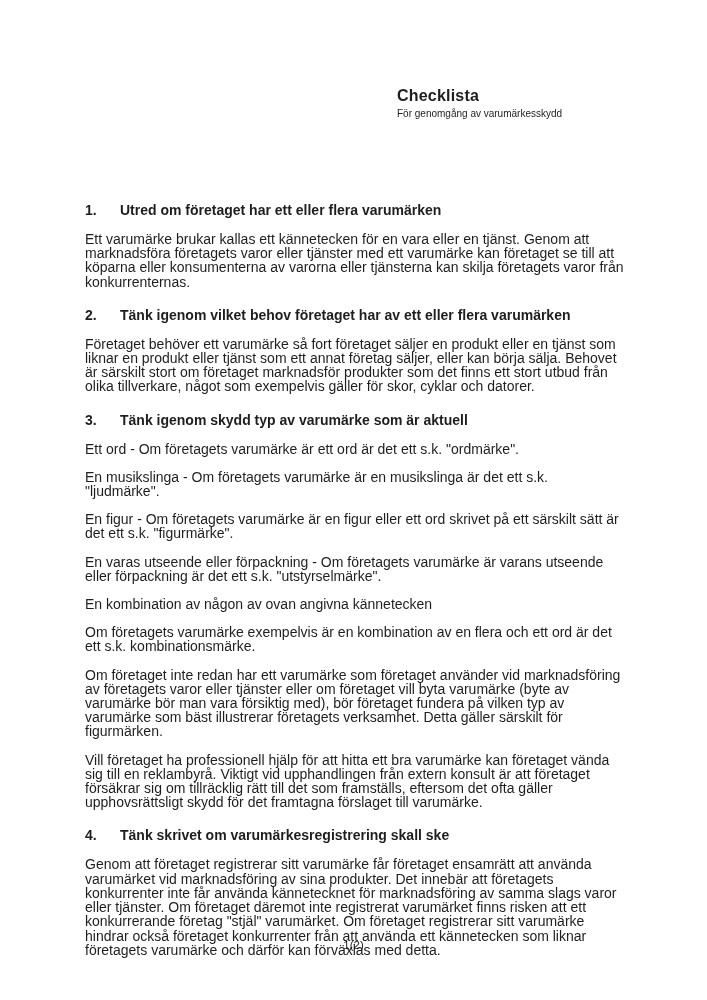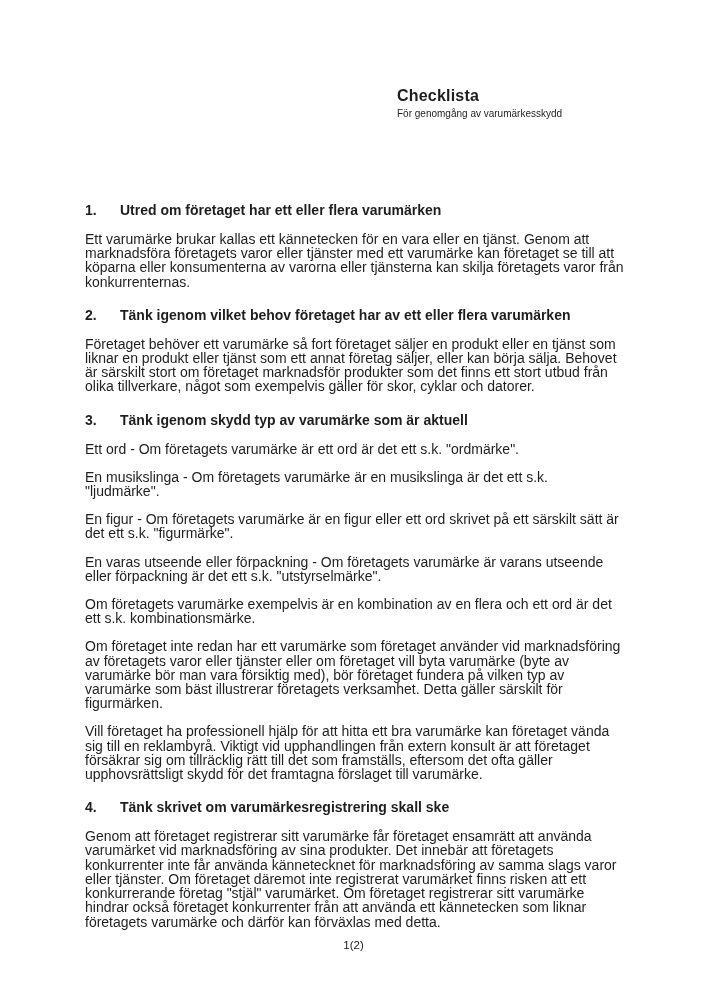--- a/index.html
+++ b/index.html
@@ -106,20 +106,21 @@
 
     <section class="section">
       <h2 class="section-heading">
         <span class="section-number">3.</span>
         <span class="section-title">Tänk igenom skydd typ av varumärke som är aktuell</span>
       </h2>
       <p class="para">Ett ord - Om företagets varumärke är ett ord är det ett s.k. "ordmärke".</p>
       <p class="para">En musikslinga - Om företagets varumärke är en musikslinga är det ett s.k. "ljudmärke".</p>
       <p class="para">En figur - Om företagets varumärke är en figur eller ett ord skrivet på ett särskilt sätt är det ett s.k. "figurmärke".</p>
       <p class="para">En varas utseende eller förpackning - Om företagets varumärke är varans utseende eller förpackning är det ett s.k. "utstyrselmärke".</p>
+      <p class="para">En kombination av någon av ovan angivna kännetecken</p>
       <p class="para">Om företagets varumärke exempelvis är en kombination av en flera och ett ord är det ett s.k. kombinationsmärke.</p>
       <p class="para">Om företaget inte redan har ett varumärke som företaget använder vid marknadsföring av företagets varor eller tjänster eller om företaget vill byta varumärke (byte av varumärke bör man vara försiktig med), bör företaget fundera på vilken typ av varumärke som bäst illustrerar företagets verksamhet. Detta gäller särskilt för figurmärken.</p>
       <p class="para">Vill företaget ha professionell hjälp för att hitta ett bra varumärke kan företaget vända sig till en reklambyrå. Viktigt vid upphandlingen från extern konsult är att företaget försäkrar sig om tillräcklig rätt till det som framställs, eftersom det ofta gäller upphovsrättsligt skydd för det framtagna förslaget till varumärke.</p>
     </section>
 
     <section class="section">
       <h2 class="section-heading">
         <span class="section-number">4.</span>
         <span class="section-title">Tänk skrivet om varumärkesregistrering skall ske</span>
       </h2>

